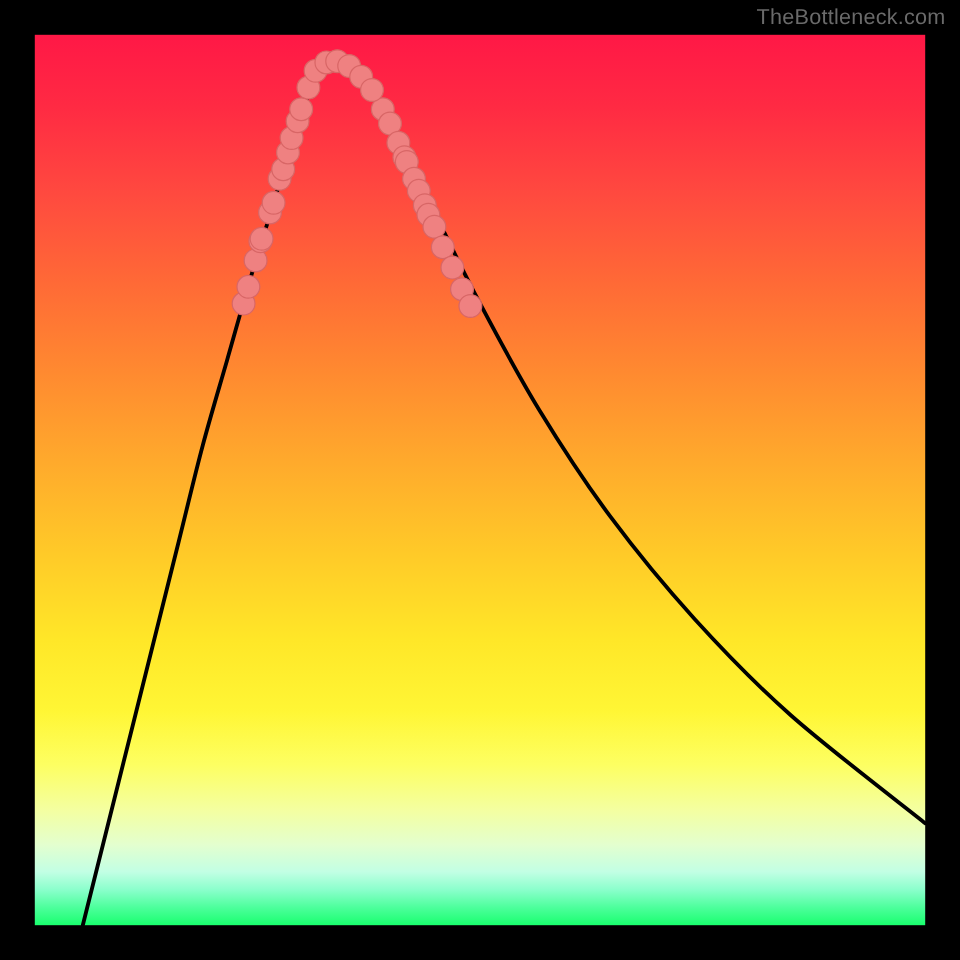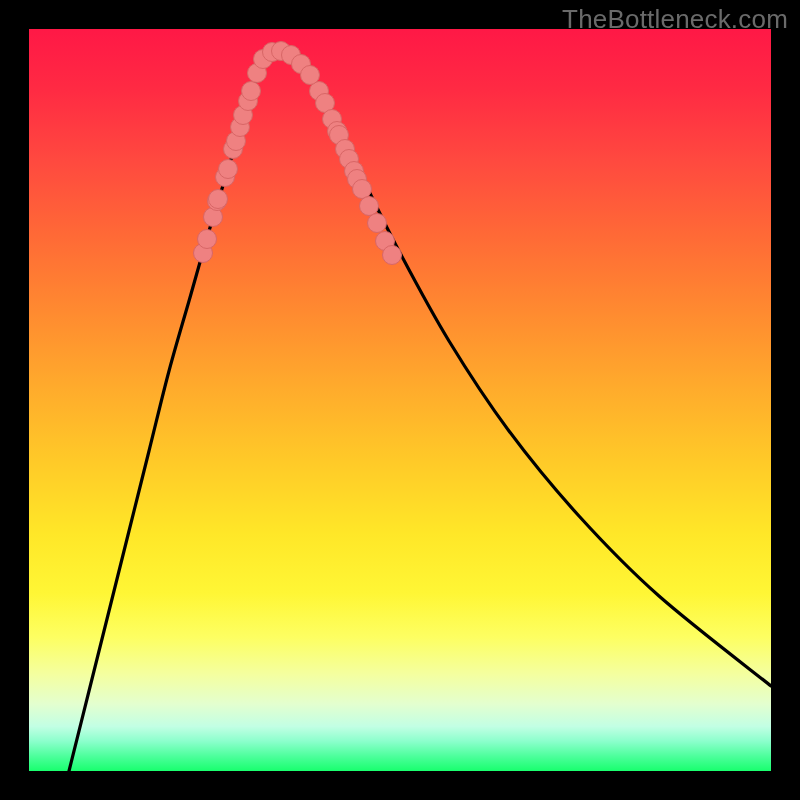--- a/index.html
+++ b/index.html
@@ -39,21 +39,21 @@
       #c2ffe4 94%,
       #8bffcc 96%,
       #4dff9c 98%,
       #19ff6e 100%);
   }
   .watermark {
     position: absolute;
     top: 4px;
     right: 12px;
     color: #6a6a6a;
-    font-size: 26px;
+    font-size: 18px;
     font-weight: 500;
     letter-spacing: 0.2px;
     user-select: none;
     z-index: 5;
   }
   svg.curve {
     position: absolute;
     left: 0;
     top: 0;
     width: 742px;

